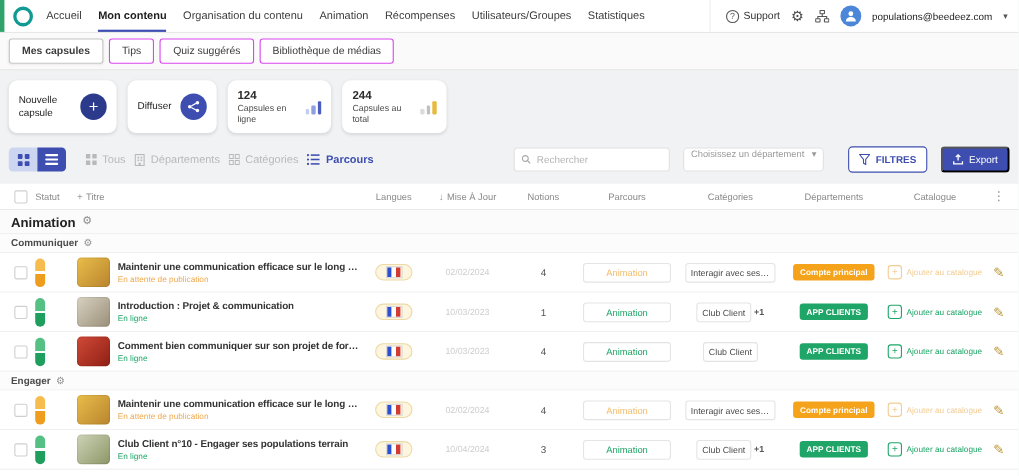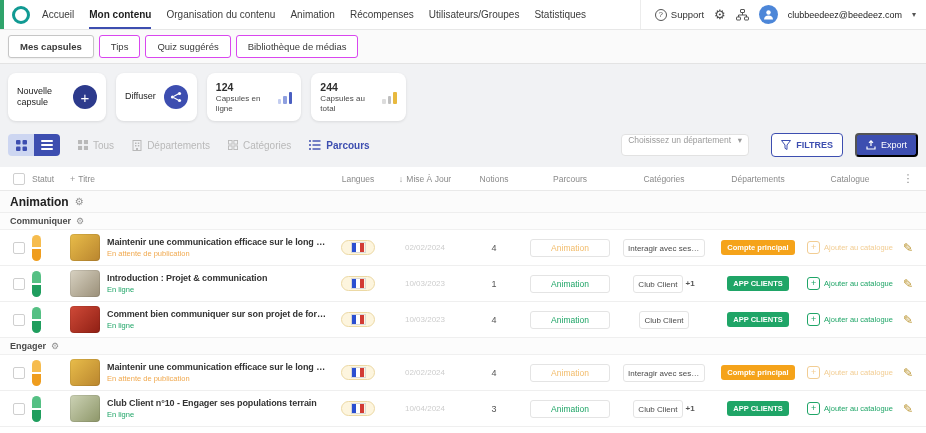--- a/index.html
+++ b/index.html
@@ -49,21 +49,21 @@
   .chart-blue i:nth-child(1){background:#c3cdf0}.chart-blue i:nth-child(2){background:#8fa0e0}.chart-blue i:nth-child(3){background:#4a5fc1}
   .chart-amber i:nth-child(1){background:#f4d9a0}.chart-amber i:nth-child(2){background:#eebc55}.chart-amber i:nth-child(3){background:#e6a323}
   .chart-gold i:nth-child(1){background:#dcdcdc}.chart-gold i:nth-child(2){background:#bfbfbf}.chart-gold i:nth-child(3){background:#e8b93e}
 
   
   .toolbar { display: flex; align-items: center; padding: 12px 8px 0; flex: 0 0 auto; }
   .view-toggle { display: flex; margin-right: 18px; }
   .vt-btn { width: 26px; height: 22px; display: flex; align-items: center; justify-content: center; cursor: pointer; }
   .vt-grid { background: #cdd6f1; border-radius: 4px 0 0 4px; color: var(--primary); }
   .vt-list { background: var(--primary); border-radius: 0 4px 4px 0; color: #fff; }
-  .filter-tabs { display: flex; gap: 18px; align-items: center; }
+  .filter-tabs { display: flex; gap: 8px; align-items: center; }
   .ftab { display: flex; gap: 5px; align-items: center; font-size: 10px; color: #b9b9b9; cursor: pointer; white-space: nowrap; }
   .ftab.active { color: var(--primary); font-weight: bold; }
   .toolbar-right { margin-left: auto; display: flex; align-items: center; gap: 12px; }
   .searchbox { width: 142px; height: 22px; background: #fff; border: 1px solid #e2e2e2; border-radius: 3px; display: flex; align-items: center; padding: 0 6px; gap: 5px; }
   .searchbox input { border: 0; outline: 0; font-size: 9px; width: 100%; color: #444; background: transparent; font-family: "Liberation Sans", sans-serif; }
   .searchbox input::placeholder { color: #b5b5b5; }
   .select { width: 128px; height: 22px; background: #fff; border: 1px solid #e2e2e2; border-radius: 4px; display: flex; align-items: flex-start; justify-content: space-between; padding: 0 6px; font-size: 8.5px; color: #9a9a9a; cursor: pointer; }
   .btn-filtres { height: 24px; border: 1px solid var(--primary); color: var(--primary); background: #fff; border-radius: 4px; font-size: 9px; font-weight: bold; display: flex; align-items: center; gap: 5px; padding: 0 9px; margin-left: 10px; cursor: pointer; white-space: nowrap; }
   .btn-export { height: 24px; background: var(--primary); color: #fff; border-radius: 4px; font-size: 9px; display: flex; align-items: center; gap: 5px; padding: 0 9px; cursor: pointer; white-space: nowrap; }
 
@@ -151,21 +151,21 @@
             <rect x="8.5" y="8" width="4" height="3" rx="0.5" fill="none" stroke="#555"></rect>
             <path d="M6.5 3.5v2.5M2.5 8V6h8v2" stroke="#555" fill="none"></path>
           </svg>
       </span>
       <span class="avatar">
         <svg width="11" height="11" viewBox="0 0 11 11">
             <circle cx="5.5" cy="3.5" r="2.2" fill="#fff"></circle>
             <path d="M1 10.5c0-2.5 2-4 4.5-4s4.5 1.5 4.5 4z" fill="#fff"></path>
           </svg>
       </span>
-      <span class="email">clubbeedeez@beedeez.com</span>
+      <span class="email">populations@beedeez.com</span>
       <span class="chev">▾</span>
     </div>
   </header>
 
   <div class="tabstrip">
     <div class="tab active">Mes capsules</div>
     <div class="tab">Tips</div>
     <div class="tab">Quiz suggérés</div>
     <div class="tab">Bibliothèque de médias</div>
   </div>
@@ -264,20 +264,27 @@
             <rect x="3.5" y="0.3" width="8" height="1.4" fill="currentColor"></rect>
             <circle cx="1" cy="5" r="1" fill="currentColor"></circle>
             <rect x="3.5" y="4.3" width="8" height="1.4" fill="currentColor"></rect>
             <circle cx="1" cy="9" r="1" fill="currentColor"></circle>
             <rect x="3.5" y="8.3" width="8" height="1.4" fill="currentColor"></rect>
           </svg>
         <span>Parcours</span>
       </span>
     </div>
     <div class="toolbar-right">
+      <div class="searchbox">
+        <svg width="10" height="10" viewBox="0 0 10 10">
+            <circle cx="4" cy="4" r="3" fill="none" stroke="#a8a8a8" stroke-width="1.2"></circle>
+            <path d="M6.3 6.3 9 9" stroke="#a8a8a8" stroke-width="1.2"></path>
+          </svg>
+        <input type="text" placeholder="Rechercher" style="">
+      </div>
       <div class="select">
         <span>Choisissez un département</span>
         <span>▾</span>
       </div>
       <button class="btn-filtres">
         <svg width="10" height="10" viewBox="0 0 10 10">
             <path d="M0.5 0.5h9L6 5v4.5l-2-1.2V5z" fill="none" stroke="currentColor"></path>
           </svg>
         <span>FILTRES</span>
       </button>

